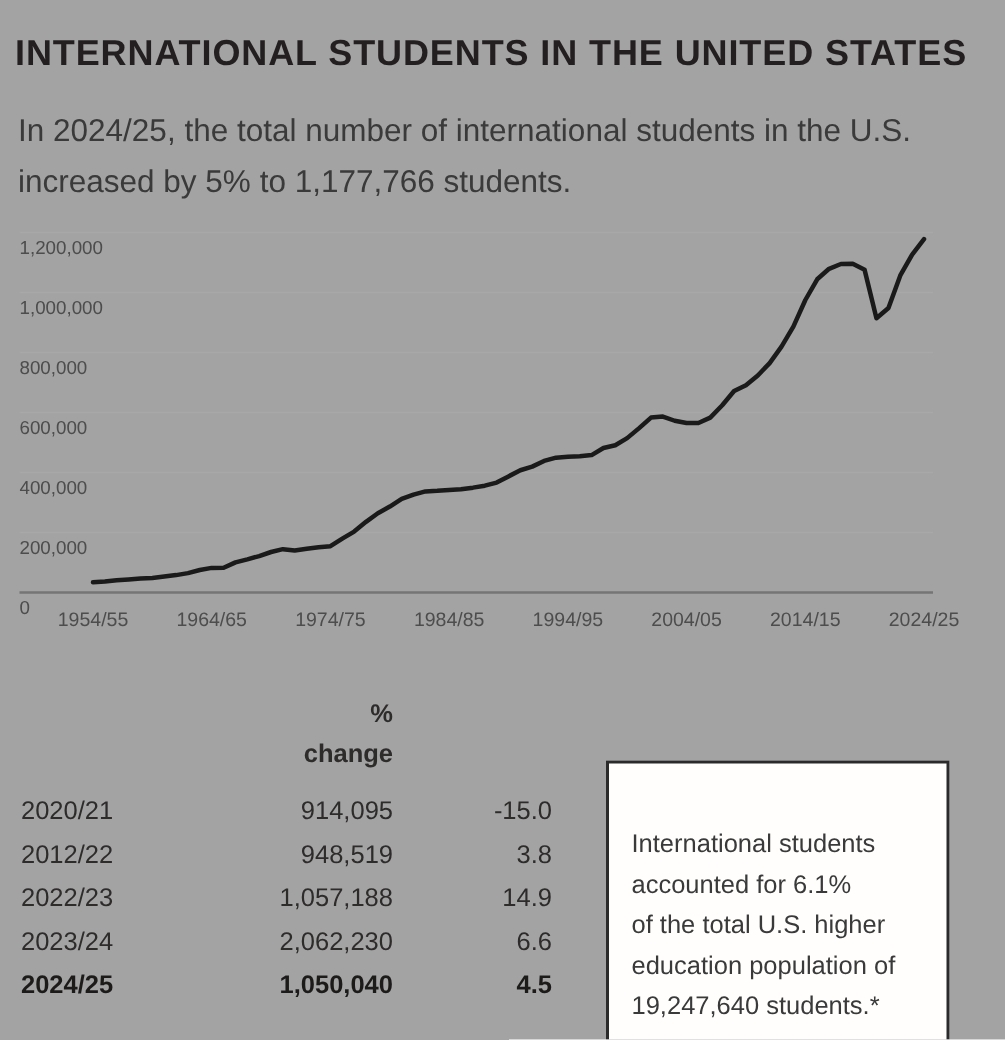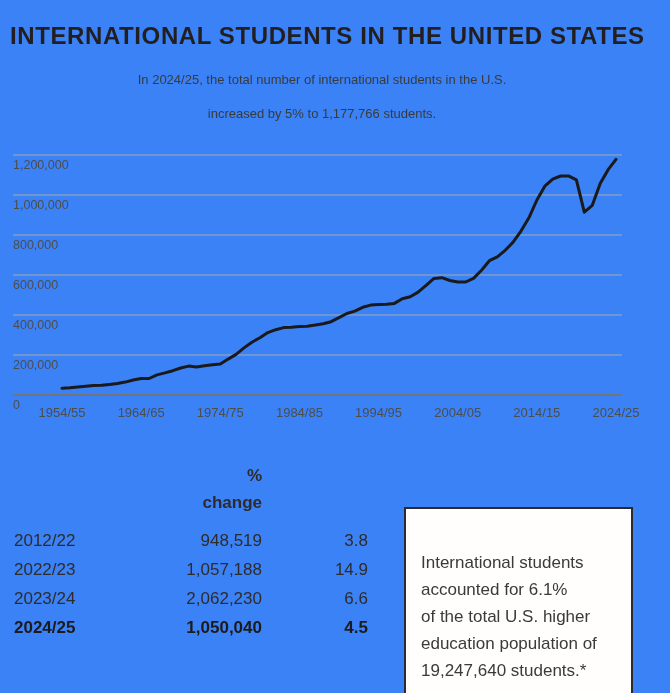--- a/index.html
+++ b/index.html
@@ -1,27 +1,27 @@
 <!DOCTYPE html>
 <html><head>
 <meta charset="utf-8">
 <style>
   html,body{margin:0;padding:0;background:#ffffff;}
   .canvas{
-    position:relative;width:670px;height:693px;background:#3b82f6;
+    position:relative;width:670px;height:693px;background:#a3a3a3;
     font-family:"Liberation Sans",sans-serif;color:#2e2b2b;overflow:hidden;
   }
   .page-title{
     position:absolute;left:10px;top:6px;width:656px;
     font-size:24px;font-weight:bold;letter-spacing:0.6px;color:#231f20;
     white-space:nowrap;
   }
   .subtitle{
     position:absolute;left:12px;top:50px;width:620px;
-    font-size:13px;line-height:34px;color:#3a3a3a;white-space:pre-line;text-align:center;
+    font-size:21px;line-height:34px;color:#3a3a3a;white-space:pre-line;
   }
   .chart-wrap{position:absolute;left:0;top:138px;width:670px;height:285px;}
   .chart-wrap svg{display:block;}
   .ytick{font-family:"Liberation Sans",sans-serif;font-size:12.5px;fill:#4d4d4d;}
   .xtick{font-family:"Liberation Sans",sans-serif;font-size:13px;fill:#4d4d4d;text-anchor:middle;}
   .stats-table{
     position:absolute;left:14px;top:462px;width:354px;
     font-size:17px;color:#2e2b2b;
   }
   .thead,.trow{
@@ -80,20 +80,25 @@
   </div>
 
   <div class="stats-table">
     <div class="thead">
       <div class="c1"></div>
       <div class="c3">%
 change</div>
     </div>
     <div class="tbody">
       <div class="trow">
+        <div class="c1">2020/21</div>
+        <div class="c2">914,095</div>
+        <div class="c3">-15.0</div>
+      </div>
+      <div class="trow">
         <div class="c1">2012/22</div>
         <div class="c2">948,519</div>
         <div class="c3">3.8</div>
       </div>
       <div class="trow">
         <div class="c1">2022/23</div>
         <div class="c2">1,057,188</div>
         <div class="c3">14.9</div>
       </div>
       <div class="trow">

